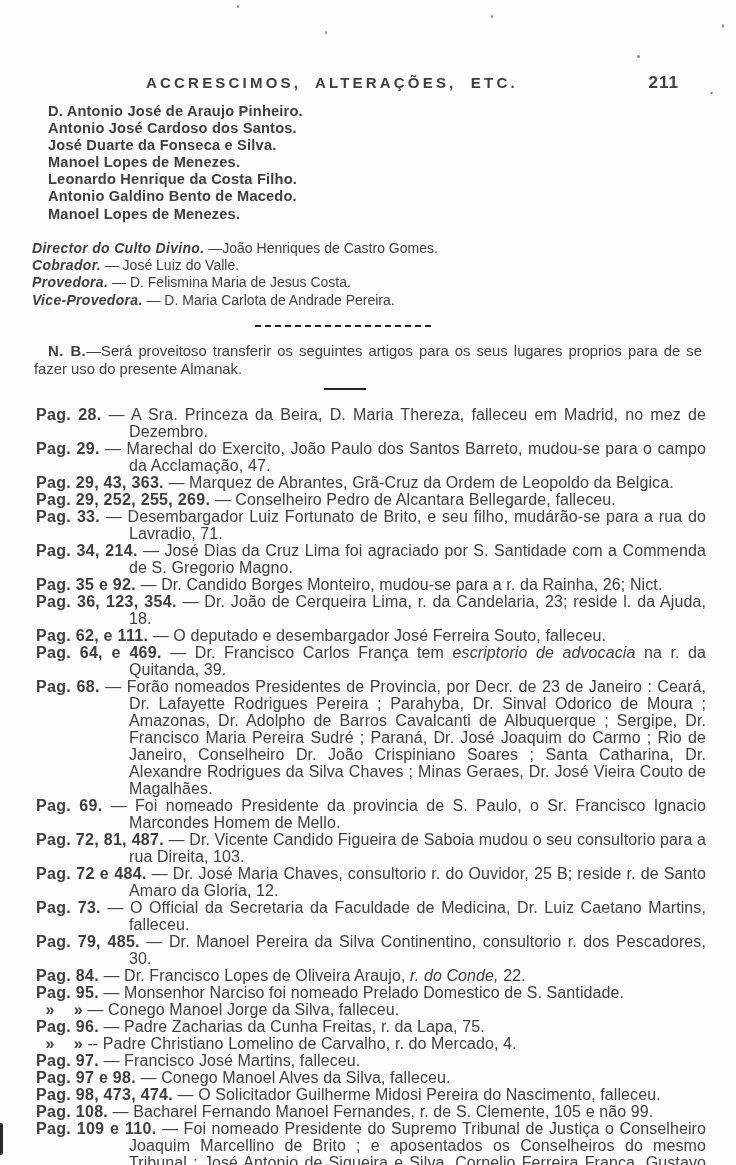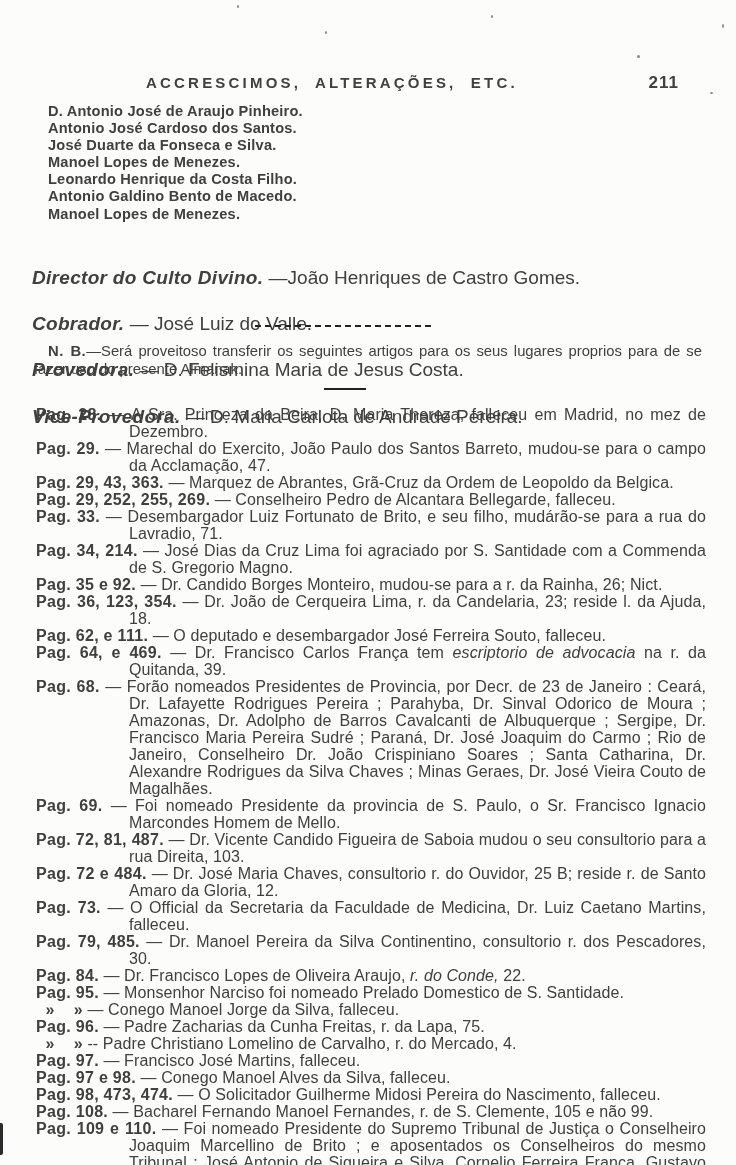--- a/index.html
+++ b/index.html
@@ -44,21 +44,21 @@
   .name-line {
     font-size: 14.6px;
     line-height: 17.1px;
     font-weight: 700;
     letter-spacing: 0.2px;
   }
   .roles {
     position: absolute;
     top: 240px; left: 32px; right: 36px;
   }
-  .role-line { font-size: 19px; line-height: 17.2px; margin-top: 29px; }
+  .role-line { font-size: 14px; line-height: 17.2px; }
   .role-line .role { font-style: italic; font-weight: 700; letter-spacing: 0.3px; }
   
   .rule { border: 0; border-top: 2px solid #222; }
   .rule-long {
     position: absolute;
     top: 325px; left: 255px; width: 176px;
     border-top-style: dashed;
   }
   .rule-short {
     position: absolute;

